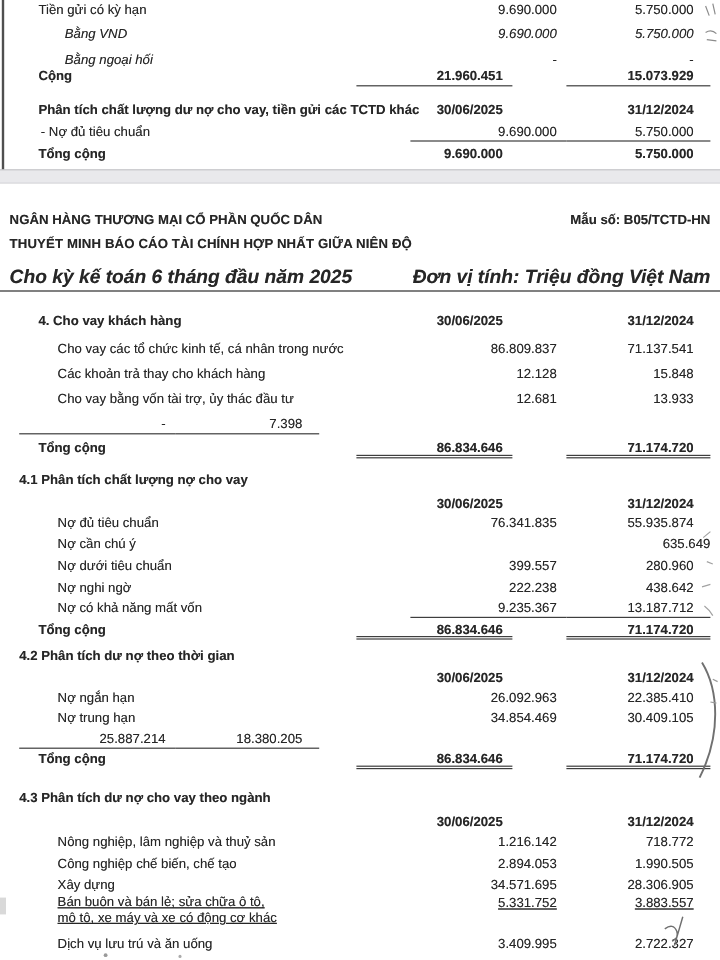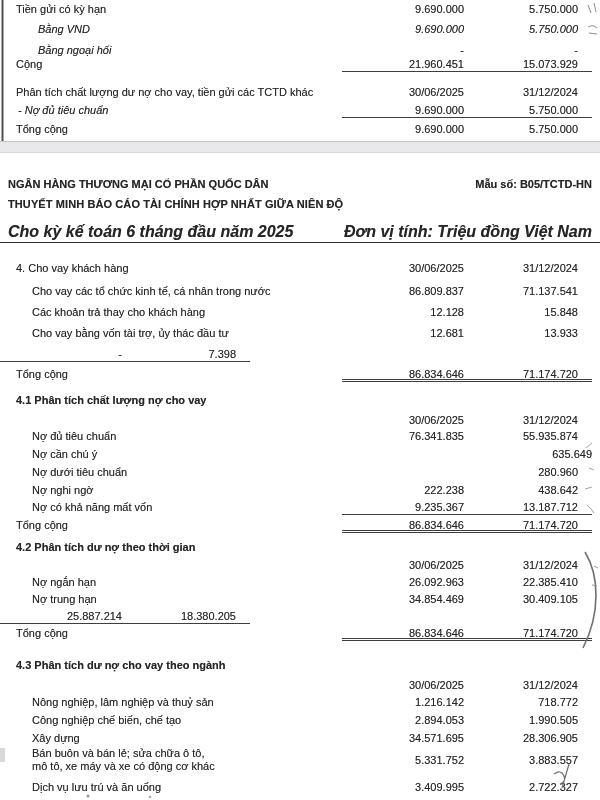--- a/index.html
+++ b/index.html
@@ -2,32 +2,32 @@
 <html><head>
 <meta charset="utf-8">
 <style>
   html,body{margin:0;padding:0;background:#ffffff;}
   .screen{
     position:relative;width:600px;height:800px;overflow:hidden;background:#ffffff;
     font-family:"Liberation Sans","DejaVu Sans",sans-serif;
     font-size:11px;color:#262626;
     text-shadow:0 0 .4px rgba(45,45,45,.5);
   }
-  .row{position:absolute;left:0;right:0;display:flex;height:16px;line-height:16px;}
+  .row{position:absolute;left:16px;right:0;display:flex;height:16px;line-height:16px;}
   .lbl{flex:1 1 0;min-width:0;white-space:nowrap;overflow:visible;padding-left:32px;box-sizing:border-box;}
   .c1{width:130px;text-align:right;padding-right:8px;box-sizing:border-box;}
   .c2{width:120px;text-align:right;padding-right:14px;margin-right:8px;box-sizing:border-box;}
   .u .c1,.u .c2{border-bottom:1.3px solid #3e3e3e;}
   .uu .c1,.uu .c2{border-bottom:3.5px double #3e3e3e;}
-  .b{font-weight:400;}
+  .b{font-weight:700;gap:45px;}
   .i .lbl{font-style:italic;}
   .pl16 .lbl{padding-left:16px;}
-  .pl18 .lbl{padding-left:18px;font-style:italic;}
+  .pl18 .lbl{padding-left:18px;}
   .pl26 .lbl{padding-left:38px;}
-  .two{height:28px;align-items:center;line-height:13px;}
+  .two{height:28px;align-items:flex-start;line-height:13px;text-decoration:underline;}
   .two .lbl span{display:block;}
   .two .c1,.two .c2{line-height:14px;}
   .shead{position:absolute;left:16px;font-weight:700;white-space:nowrap;}
   .bankrow{position:absolute;left:8px;right:8px;top:178px;display:flex;justify-content:space-between;font-weight:700;}
   .title{position:absolute;left:8px;top:198px;font-weight:700;font-size:11px;letter-spacing:.1px;white-space:nowrap;}
   .subrow{position:absolute;left:0;right:0;top:224px;height:19px;display:flex;justify-content:space-between;
     padding:0 8px;box-sizing:border-box;border-bottom:1.6px solid #2e2e2e;
     font-weight:700;font-style:italic;font-size:16px;line-height:15px;}
   .band{position:absolute;left:0;top:141px;width:600px;height:12px;background:#e9e9ec;
     border-top:1px solid #c6c6ca;border-bottom:1px solid #d9d9dc;box-sizing:border-box;}
@@ -130,20 +130,21 @@
       <div class="lbl">Nợ đủ tiêu chuẩn</div>
       <div class="c1">76.341.835</div>
       <div class="c2">55.935.874</div>
     </div>
     <div class="row" style="top:446px">
       <div class="lbl">Nợ cần chú ý</div>
       <div class="c1">635.649</div>
     </div>
     <div class="row" style="top:464px">
       <div class="lbl">Nợ dưới tiêu chuẩn</div>
+      <div class="c1">399.557</div>
       <div class="c2">280.960</div>
     </div>
     <div class="row" style="top:482px">
       <div class="lbl">Nợ nghi ngờ</div>
       <div class="c1">222.238</div>
       <div class="c2">438.642</div>
     </div>
     <div class="row u" style="top:499px">
       <div class="lbl">Nợ có khả năng mất vốn</div>
       <div class="c1">9.235.367</div>

